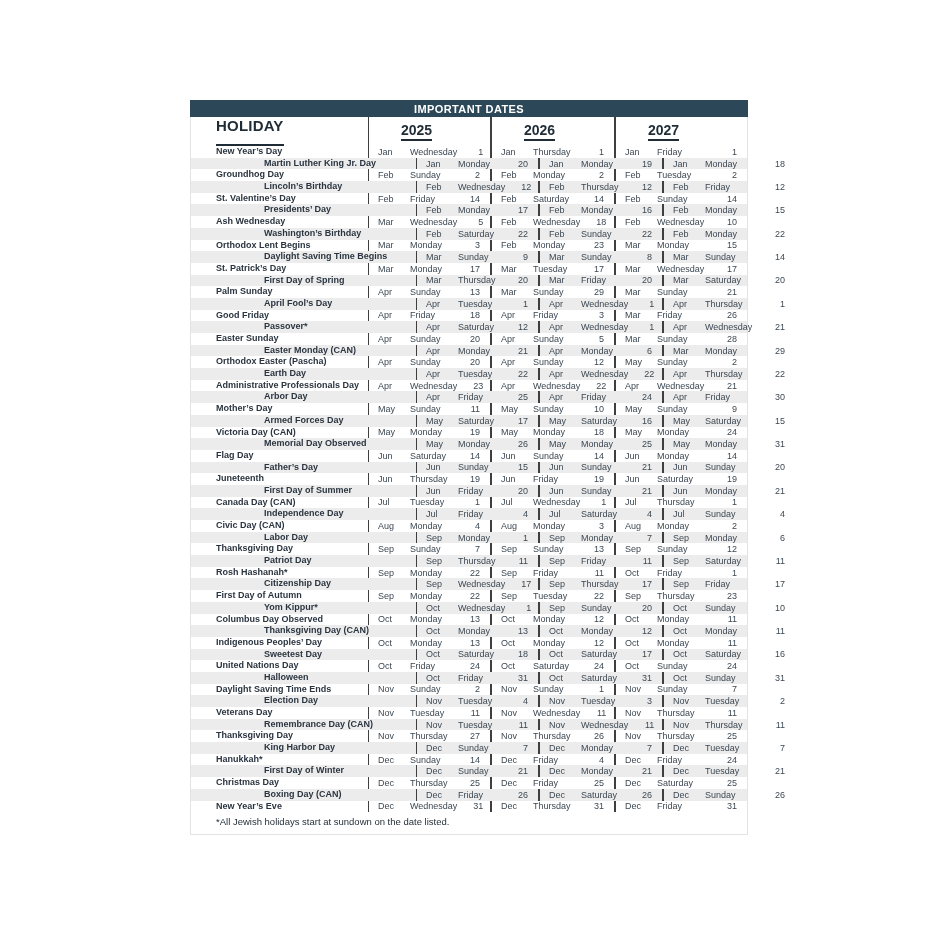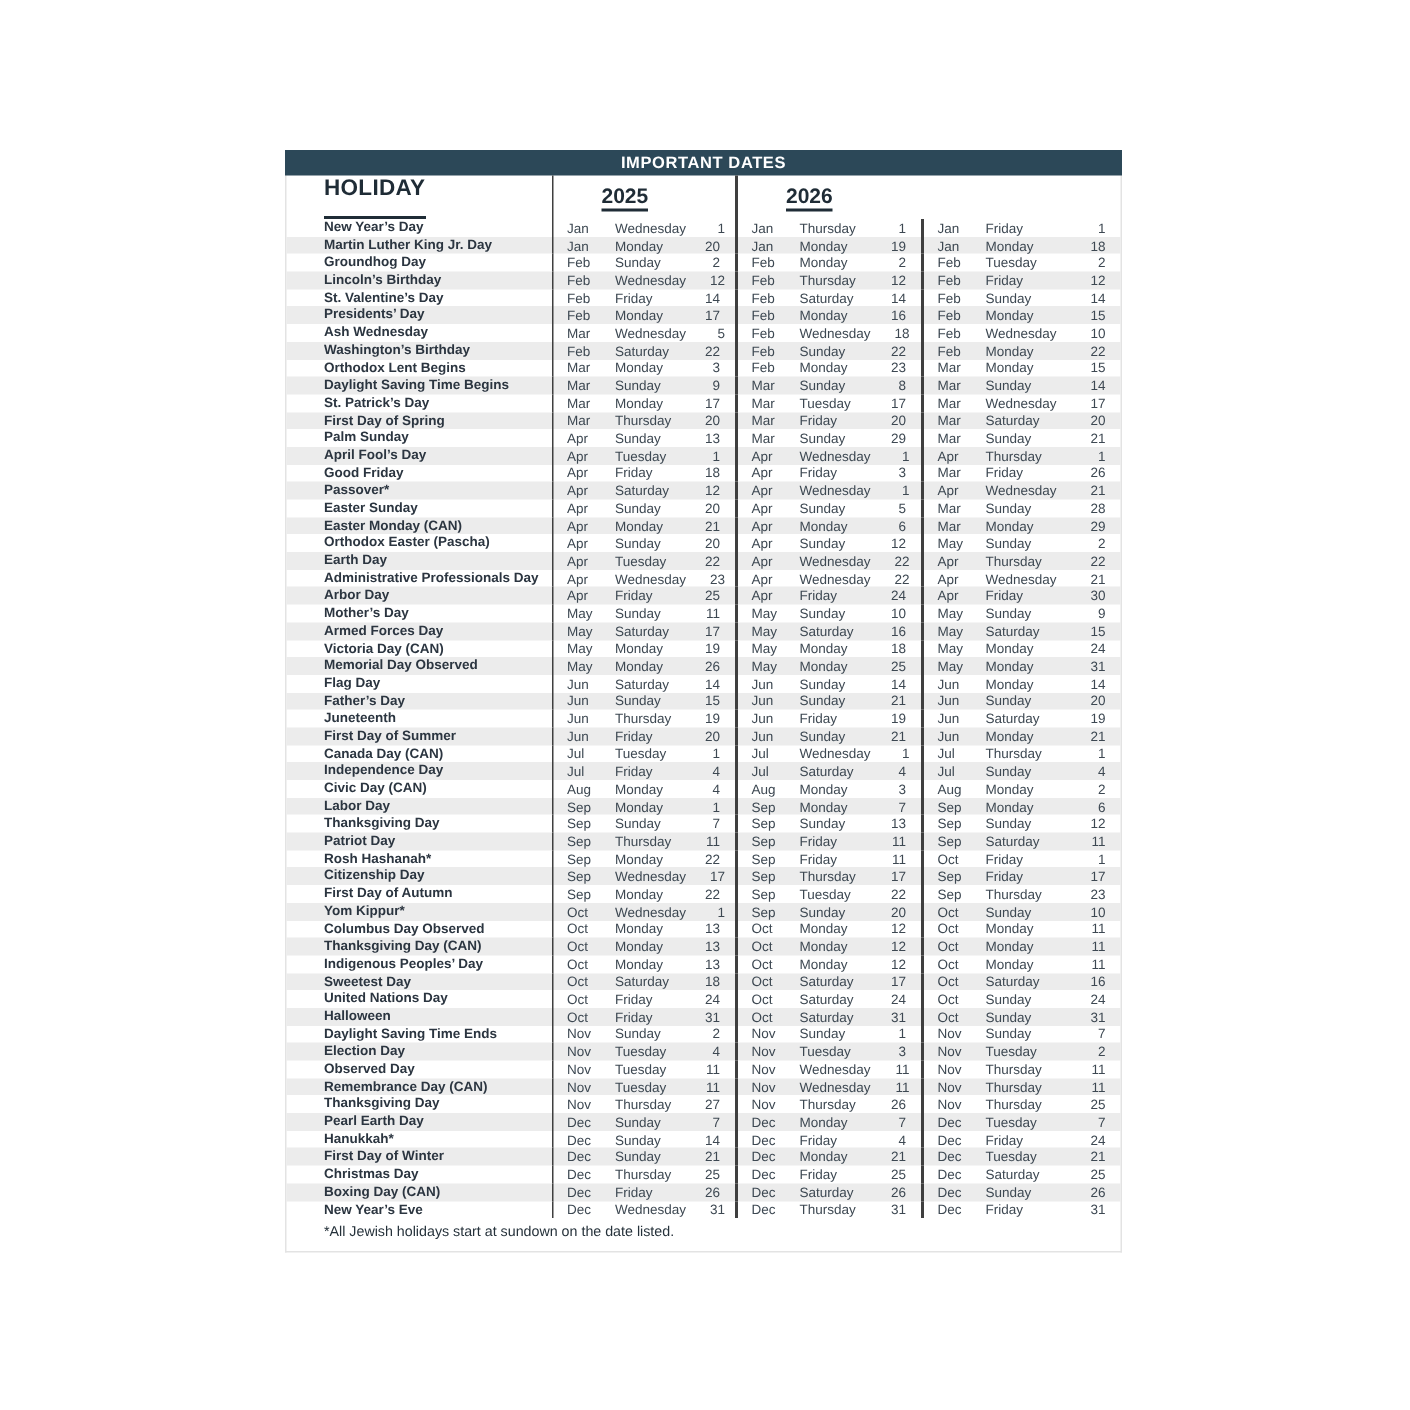--- a/index.html
+++ b/index.html
@@ -22,21 +22,21 @@
   .c-year{height:100%;display:grid;grid-template-columns:32px 1fr 26px;align-items:center;
     padding:0 10px 0 9px;border-left:1px solid var(--divider);}
   .c-year.thick{border-left:2px solid var(--divider);}
   .hd{font-weight:bold;color:var(--heading-text);border-bottom:2px solid var(--heading-text);
     padding-bottom:1px;}
   .hd-holiday{font-size:15px;letter-spacing:.2px;}
   .hd-year{font-size:14px;}
   .colhead .c-year{grid-template-columns:1fr;padding-left:32px;}
   .colhead .hd-year{justify-self:start;}
   #rows .row{height:11.7px;font-size:9px;color:var(--row-text);}
-  #rows .row.stripe{background:var(--stripe);}
+  #rows .row.stripe{background:var(--stripe);padding-left:48px;}
   .hname{font-weight:bold;font-size:9px;color:var(--holiday-text);white-space:nowrap;}
   .m,.w{white-space:nowrap;}
   .d{text-align:right;}
   .footnote{font-size:9.5px;color:#25313a;padding:4px 0 7px 25px;}
 </style>
 </head>
 <body>
 
 <div class="page">
   <div class="card">
@@ -48,20 +48,23 @@
     <div class="row colhead">
       <div class="c-holiday">
         <span class="hd hd-holiday">HOLIDAY</span>
       </div>
       <div class="c-year">
         <span class="hd hd-year">2025</span>
       </div>
       <div class="c-year thick">
         <span class="hd hd-year">2026</span>
       </div>
+      <div class="c-year thick">
+        <span class="hd hd-year">2027</span>
+      </div>
     </div>
 
     <div id="rows">
   <div class="row">
     <div class="c-holiday">
       <span class="hname">New Year’s Day</span>
     </div>
     <div class="c-year g1">
       <span class="m">Jan</span>
       <span class="w">Wednesday</span>
@@ -1061,21 +1064,21 @@
     </div>
     <div class="c-year thick g3">
       <span class="m">Nov</span>
       <span class="w">Tuesday</span>
       <span class="d">2</span>
     </div>
   </div>
 
   <div class="row">
     <div class="c-holiday">
-      <span class="hname">Observed Day</span>
+      <span class="hname">Veterans Day</span>
     </div>
     <div class="c-year g1">
       <span class="m">Nov</span>
       <span class="w">Tuesday</span>
       <span class="d">11</span>
     </div>
     <div class="c-year thick g2">
       <span class="m">Nov</span>
       <span class="w">Wednesday</span>
       <span class="d">11</span>
@@ -1124,21 +1127,21 @@
     </div>
     <div class="c-year thick g3">
       <span class="m">Nov</span>
       <span class="w">Thursday</span>
       <span class="d">25</span>
     </div>
   </div>
 
   <div class="row stripe">
     <div class="c-holiday">
-      <span class="hname">Pearl Earth Day</span>
+      <span class="hname">King Harbor Day</span>
     </div>
     <div class="c-year g1">
       <span class="m">Dec</span>
       <span class="w">Sunday</span>
       <span class="d">7</span>
     </div>
     <div class="c-year thick g2">
       <span class="m">Dec</span>
       <span class="w">Monday</span>
       <span class="d">7</span>

